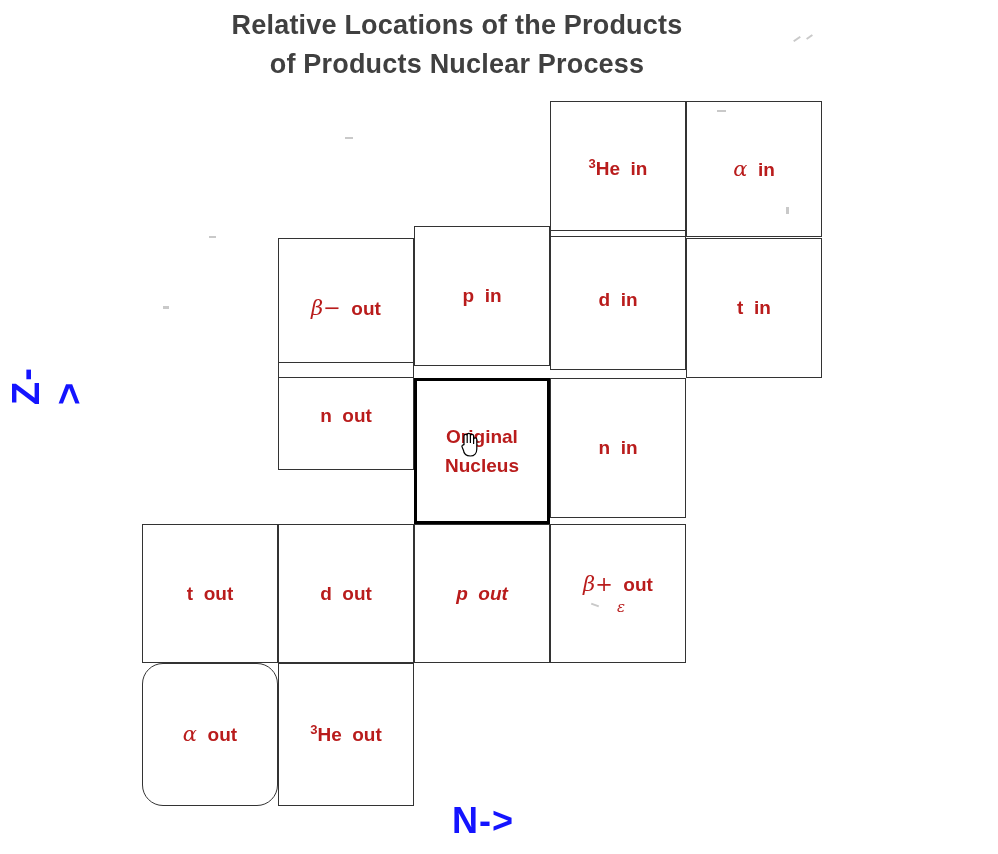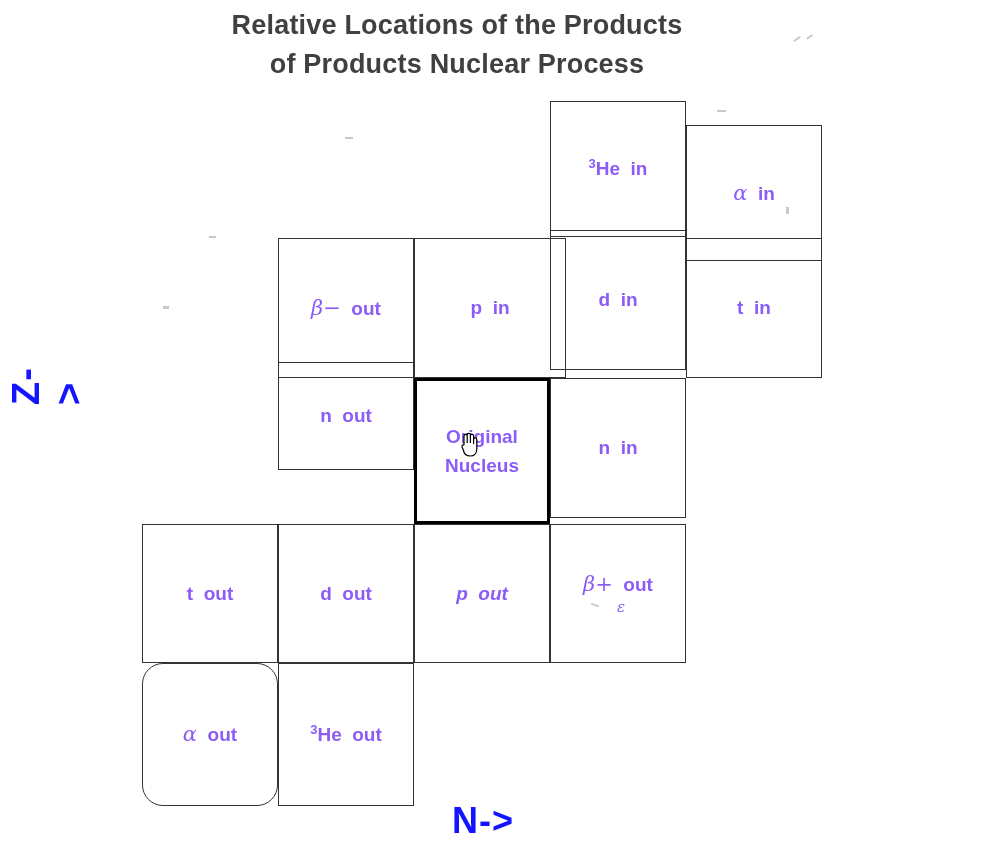--- a/index.html
+++ b/index.html
@@ -35,21 +35,21 @@
     position: absolute;
     box-sizing: border-box;
     border: 1px solid #333333;
     background: transparent;
     display: flex;
     align-items: center;
     justify-content: center;
     text-align: center;
     font-size: 19px;
     font-weight: bold;
-    color: #8b5cf6;
+    color: #b91c1c;
   }
   .grid-cell .cell-label {
     display: block;
     line-height: 1.25;
     white-space: pre-line;
   }
   .grid-cell.highlight {
     border: 3px solid #000000;
     z-index: 5;
   }
@@ -136,29 +136,29 @@
 <div class="speck" style="left:209px;top:236px;width:7px;height:2px;"></div>
 <div class="speck" style="left:163px;top:306px;width:6px;height:3px;"></div>
 <div class="speck" style="left:786px;top:207px;width:3px;height:7px;"></div>
 <div class="speck" style="left:717px;top:110px;width:9px;height:2px;"></div>
 <div class="speck" style="left:591px;top:604px;width:8px;height:2px;transform:rotate(20deg);"></div>
 
 <div class="grid-cell" style="left:550px;top:101px;width:136px;height:136px;">
   <span class="cell-label"><span class="sup">3</span>He&nbsp; in</span>
 </div>
 
-<div class="grid-cell" style="left:686px;top:101px;width:136px;height:136px;margin-top:24px;">
+<div class="grid-cell" style="left:686px;top:101px;width:136px;height:136px;">
   <span class="cell-label"><span class="greek">α</span>&nbsp; in</span>
 </div>
 
 <div class="grid-cell" style="left:278px;top:238px;width:136px;height:140px;">
   <span class="cell-label"><span class="greek">β−</span>&nbsp; out</span>
 </div>
 
-<div class="grid-cell" style="left:414px;top:238px;width:152px;height:140px;">
+<div class="grid-cell" style="left:414px;top:226px;width:136px;height:140px;">
   <span class="cell-label">p&nbsp; in</span>
 </div>
 
 <div class="grid-cell" style="left:550px;top:230px;width:136px;height:140px;">
   <span class="cell-label">d&nbsp; in</span>
 </div>
 
 <div class="grid-cell" style="left:686px;top:238px;width:136px;height:140px;">
   <span class="cell-label">t&nbsp; in</span>
 </div>

